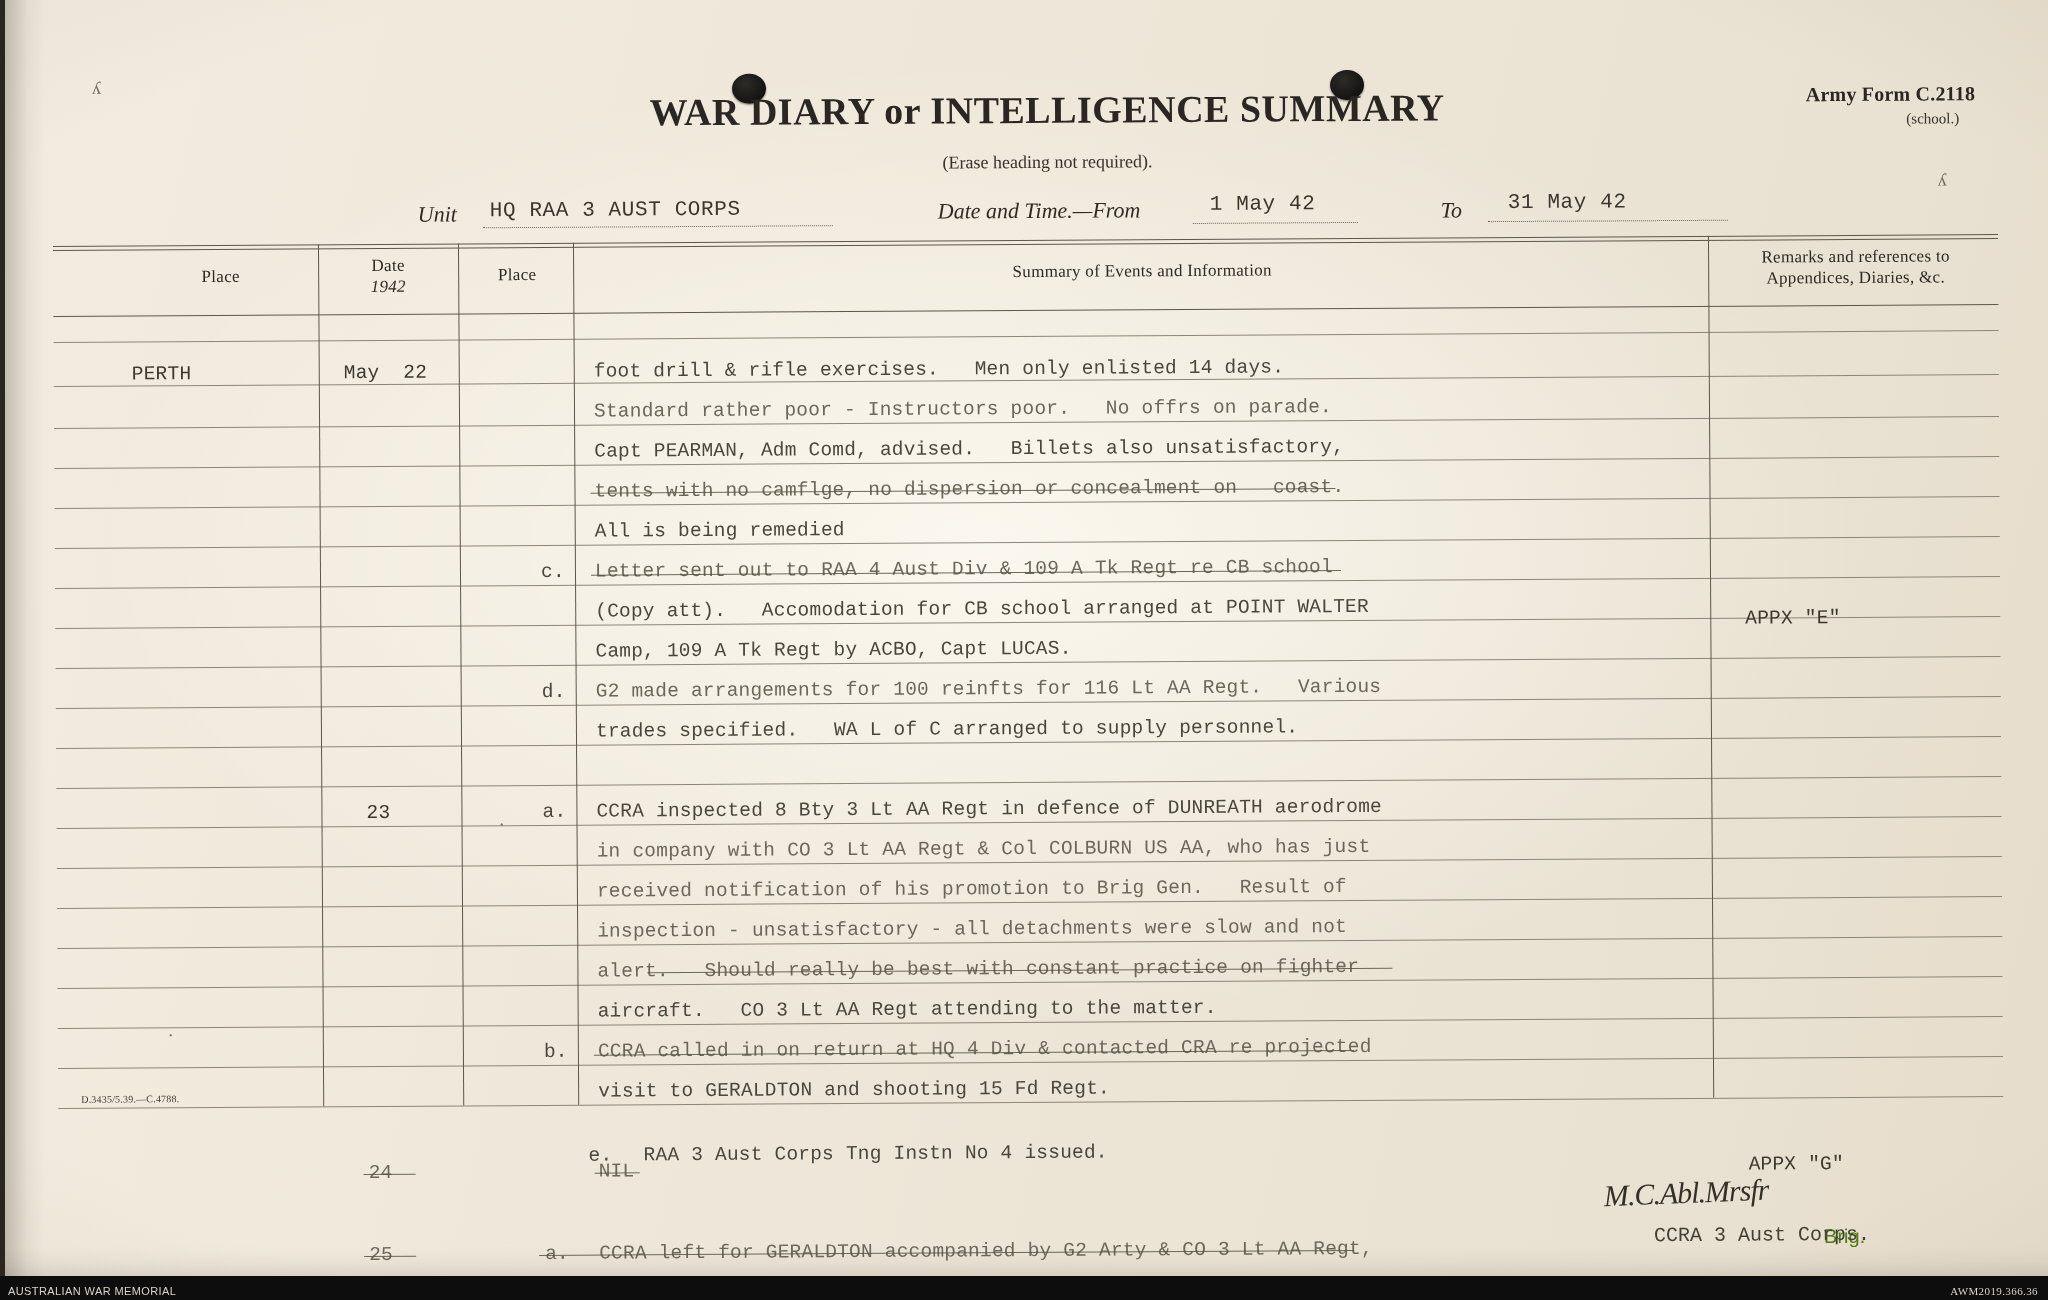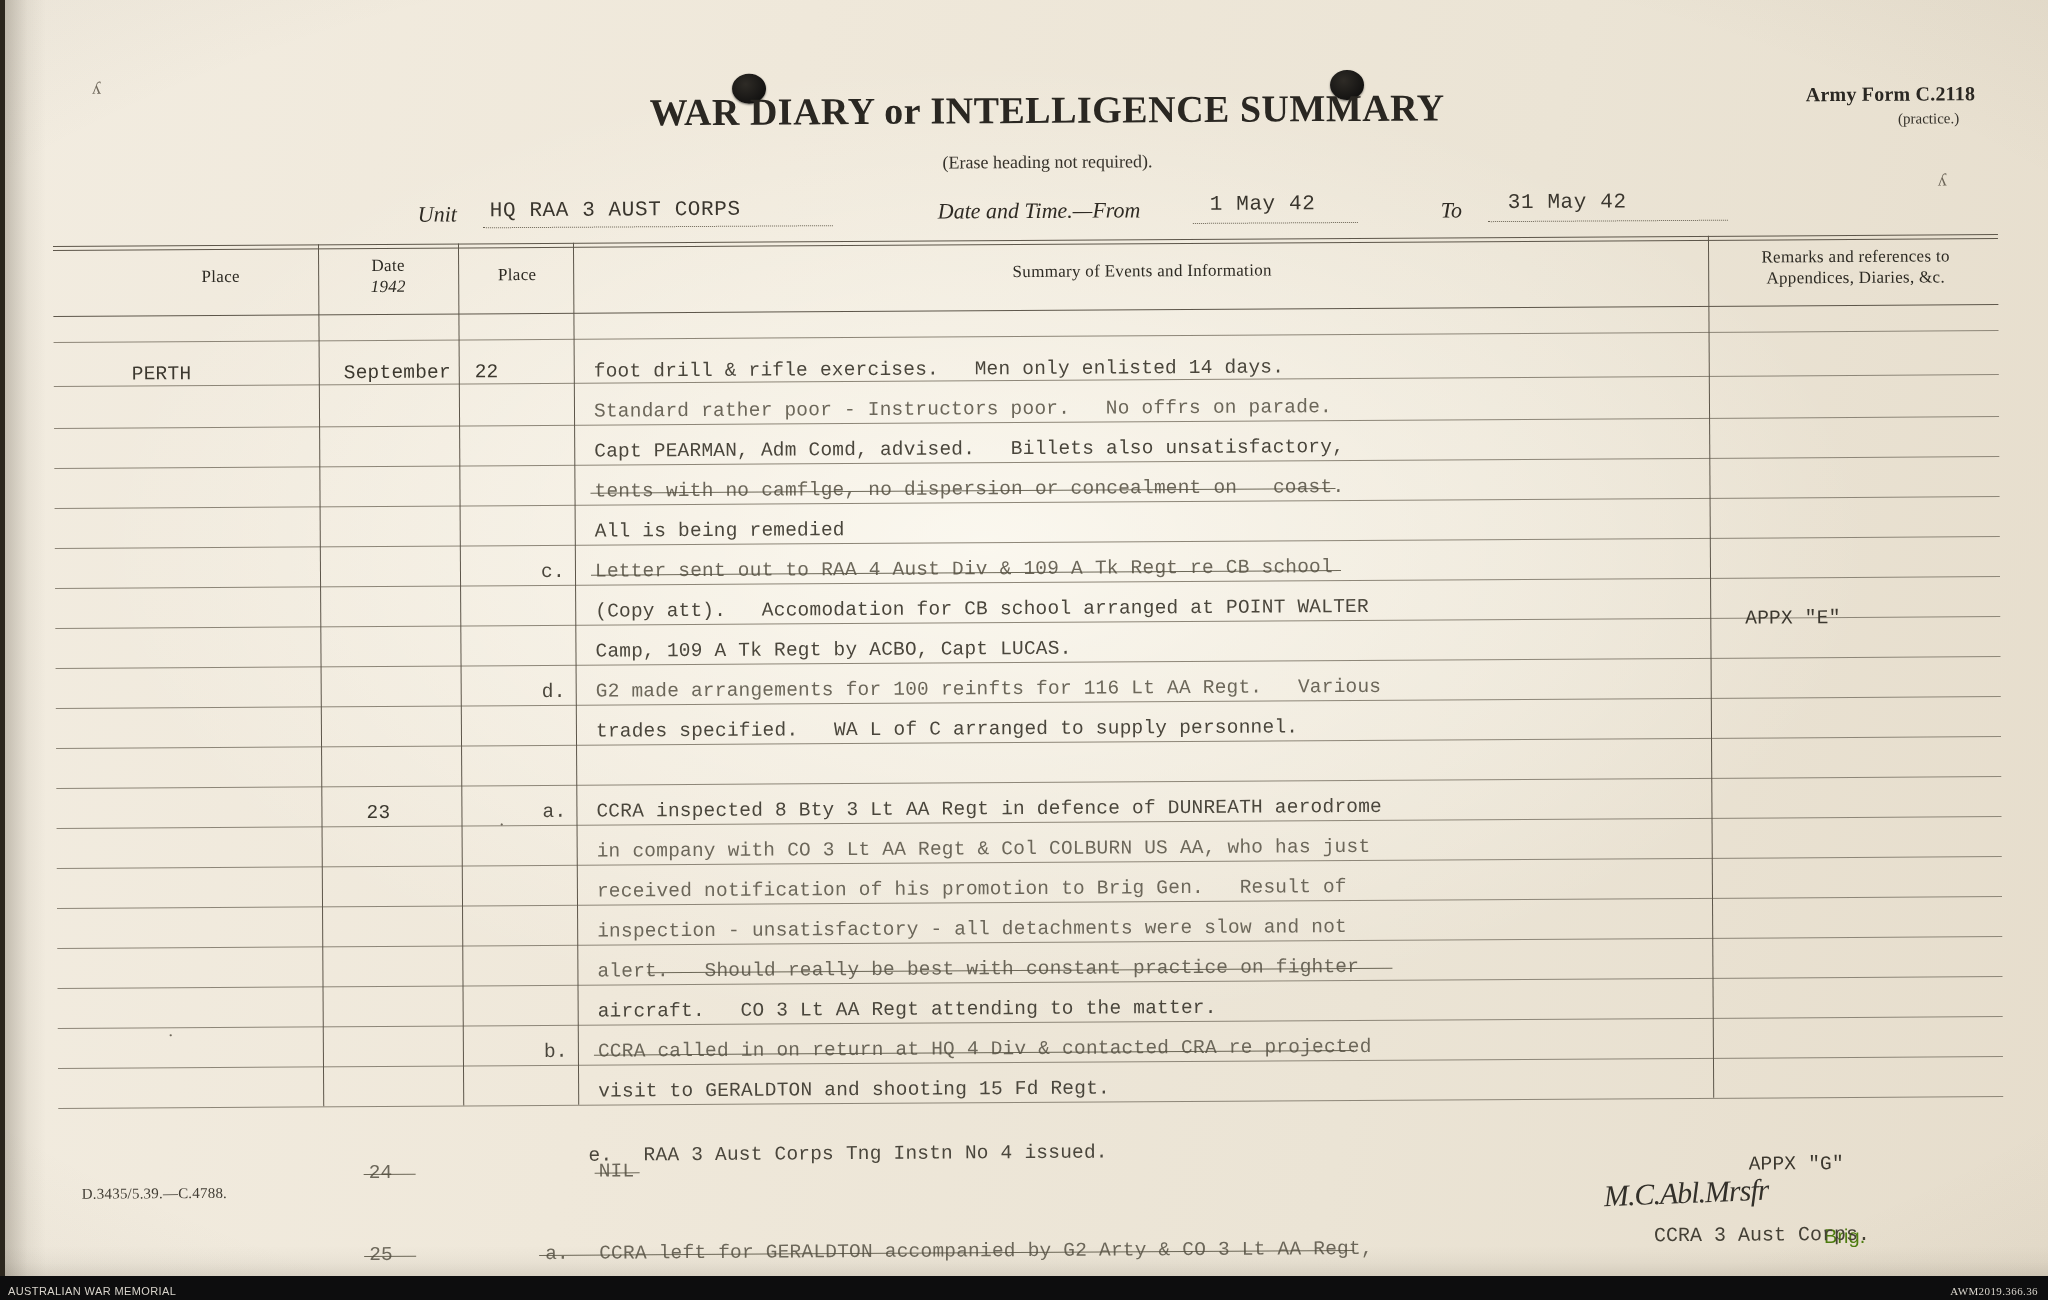--- a/index.html
+++ b/index.html
@@ -226,23 +226,23 @@
     position: absolute;
     height: 0;
     border-top: 1.5px solid #55503f;
     opacity: 0.85;
   }
 
   
   #print-code {
     position: absolute;
     left: 78px;
-    top: 1180px;
-    font-family: "Liberation Serif", serif;
-    font-size: 15px;
+    top: 1088px;
+    font-family: "Liberation Serif", serif;
+    font-size: 10px;
     color: #413d34;
     letter-spacing: 0.2px;
   }
 
   
   #signature {
     position: absolute;
     left: 1600px;
     top: 1180px;
     font-family: "Liberation Serif", serif;
@@ -291,21 +291,21 @@
     <div class="punch-hole" id="punch-hole-left"></div>
     <div class="punch-hole" id="punch-hole-right"></div>
 
     <div class="pencil" style="left:95px; top:72px;">ʎ</div>
     <div class="pencil" style="left:1940px; top:175px;">ʎ</div>
     <div class="pencil" style="left:165px; top:1020px;">·</div>
 
     <div id="title-main">WAR DIARY or INTELLIGENCE SUMMARY</div>
     <div id="title-sub">(Erase heading not required).</div>
     <div id="form-no">Army Form C.2118</div>
-    <div id="form-no-sub">(practice.)</div>
+    <div id="form-no-sub">(school.)</div>
 
     <div class="field-label" id="label-unit">Unit</div>
     <div class="field-rule" id="rule-unit"></div>
     <div class="field-value" id="value-unit">HQ RAA 3 AUST CORPS</div>
 
     <div class="field-label" id="label-datetime">Date and Time.—From</div>
     <div class="field-rule" id="rule-from"></div>
     <div class="field-value" id="value-from">1 May 42</div>
 
     <div class="field-label" id="label-to">To</div>
@@ -346,21 +346,21 @@
 
       <div class="col-head" style="left:75px; top:22px; width:185px;">Place</div>
       <div class="col-head" style="left:270px; top:12px; width:130px;">Date</div>
       <div class="col-head" style="left:270px; top:33px; width:130px;font-style:italic;">1942</div>
       <div class="col-head" style="left:410px; top:22px; width:108px;">Place</div>
       <div class="col-head" style="left:525px; top:22px; width:1128px;">Summary of Events and Information</div>
       <div class="col-head" style="left:1660px; top:12px; width:285px;">Remarks and references to</div>
       <div class="col-head" style="left:1660px; top:33px; width:285px;">Appendices, Diaries, &amp;c.</div>
 
       <div class="typed dark" style="left:78px; top:118px;">PERTH</div>
-      <div class="typed dark" style="left:290px; top:118px;">September  22</div>
+      <div class="typed dark" style="left:290px; top:118px;">May  22</div>
       <div class="typed" style="left:540px; top:118px;">foot drill &amp; rifle exercises.   Men only enlisted 14 days.</div>
       <div class="typed faint" style="left:540px; top:158px;">Standard rather poor - Instructors poor.   No offrs on parade.</div>
       <div class="typed" style="left:540px; top:198px;">Capt PEARMAN, Adm Comd, advised.   Billets also unsatisfactory,</div>
       <div class="typed faint" style="left:540px; top:238px;">tents with no camflge, no dispersion or concealment on   coast.</div>
       <div class="strike" style="left:536px; top:250px; width:745px;"></div>
       <div class="typed" style="left:540px; top:278px;">All is being remedied</div>
 
       <div class="typed" style="left:486px; top:318px;">c.</div>
       <div class="typed faint" style="left:540px; top:318px;">Letter sent out to RAA 4 Aust Div &amp; 109 A Tk Regt re CB school</div>
       <div class="strike" style="left:536px; top:332px; width:750px;"></div>

